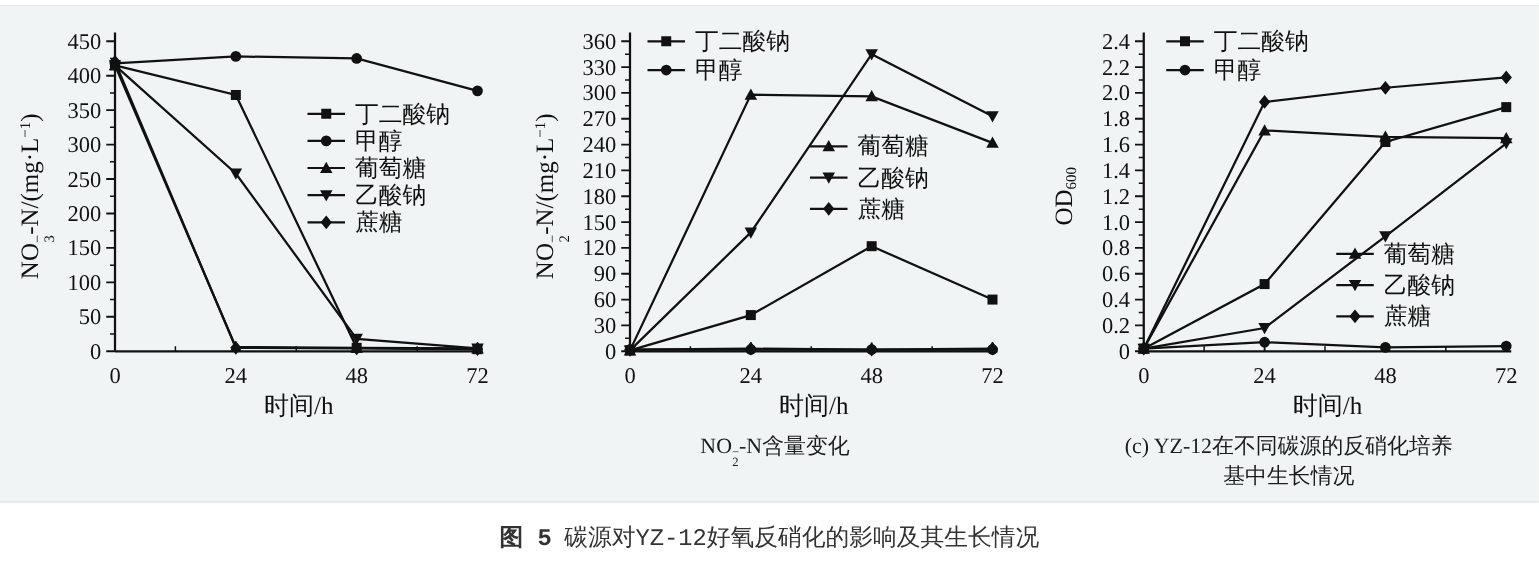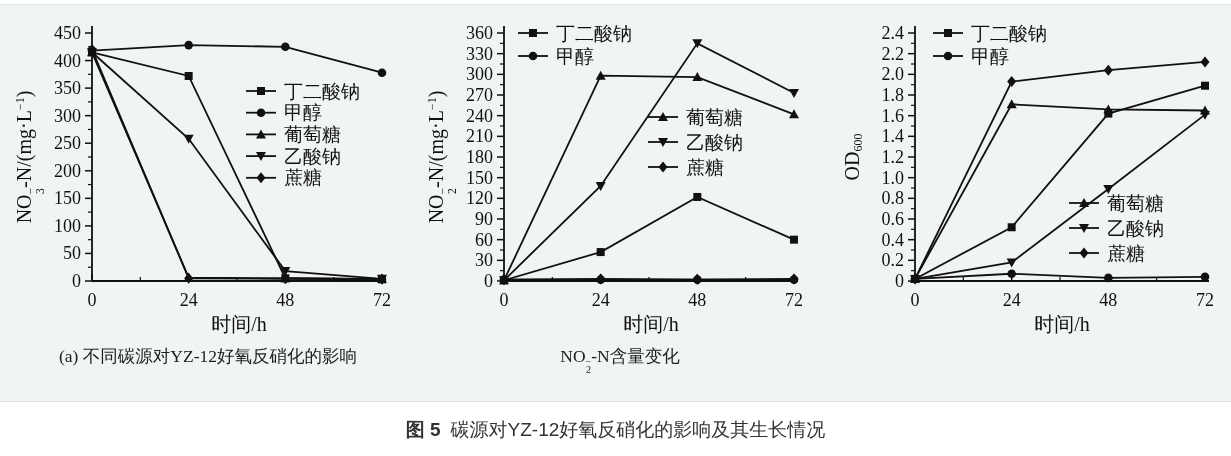--- a/index.html
+++ b/index.html
@@ -24,21 +24,21 @@
   }
   .stack{
     display:inline-flex;flex-direction:column;align-items:center;
     font-size:0.58em;line-height:0.8;vertical-align:-0.30em;
   }
   .stack span{display:block;}
   sup.s{font-size:0.60em;vertical-align:0.55em;line-height:0;}
   sub.s{font-size:0.60em;vertical-align:-0.25em;line-height:0;}
   .fig-title{
     position:absolute;top:417px;left:0;width:100%;text-align:center;
-    font-family:Liberation Sans, sans-serif;font-size:19px;color:#333;
+    font-family:Liberation Mono, monospace;font-size:19px;color:#333;
   }
   .fig-title .num{font-weight:bold;margin-right:10px;}
   svg text{font-family:"Liberation Serif","DejaVu Serif",serif;fill:#111;}
 </style>
 </head>
 <body>
 
 <div class="panel">
   <div class="chart-block" style="left:8px">
       <svg width="400" height="334" viewBox="0 0 400 334">
@@ -141,23 +141,20 @@
           <text x="276" y="157.6" font-size="19">乙酸钠</text>
           <line x1="238" y1="172.8" x2="268" y2="172.8" stroke="#111111" stroke-width="1.8"></line>
           <path d="M 253 167.3 L 257.5 172.8 L 253 178.3 L 248.5 172.8 Z" fill="#111111"></path>
           <text x="276" y="179.3" font-size="19">蔗糖</text>
         </g>
       </svg>
       <div class="ylabel" style="left: 21px; top: 152px;"><span>NO<span class="stack">
             <span>−</span>
             <span>3</span>
           </span>-N/(mg·L<sup class="s">−1</sup>)</span></div>
-      <div class="caption">
-        <div><span>(a) 不同碳源对YZ-12好氧反硝化的影响</span></div>
-      </div>
     </div>
   <div class="chart-block" style="left:420px">
       <svg width="400" height="334" viewBox="0 0 400 334">
         <g stroke="#111111" stroke-width="1.8">
           <line x1="84" y1="21" x2="84" y2="276"></line>
           <line x1="84" y1="276" x2="378" y2="276"></line>
         </g>
         <g>
           <line x1="77" y1="276" x2="84" y2="276" stroke="#111111" stroke-width="1.5"></line>
           <text x="73" y="282" text-anchor="end" font-size="18">0</text>
@@ -387,18 +384,22 @@
           <text x="276" y="204.5" font-size="19">葡萄糖</text>
           <line x1="238" y1="223" x2="268" y2="223" stroke="#111111" stroke-width="1.8"></line>
           <path d="M 253 228 L 258 219 L 248 219 Z" fill="#111111"></path>
           <text x="276" y="229.5" font-size="19">乙酸钠</text>
           <line x1="238" y1="248" x2="268" y2="248" stroke="#111111" stroke-width="1.8"></line>
           <path d="M 253 242.5 L 257.5 248 L 253 253.5 L 248.5 248 Z" fill="#111111"></path>
           <text x="276" y="254.5" font-size="19">蔗糖</text>
         </g>
       </svg>
       <div class="ylabel" style="left: 21px; top: 152px;"><span>OD<sub class="s">600</sub></span></div>
+      <div class="caption">
+        <div><span>(c) YZ-12在不同碳源的反硝化培养</span></div>
+        <div><span>基中生长情况</span></div>
+      </div>
     </div>
 </div>
 
 <div class="fig-title">
   <span class="num">图 5</span><span>碳源对YZ-12好氧反硝化的影响及其生长情况</span>
 </div>
 
 </body></html>

